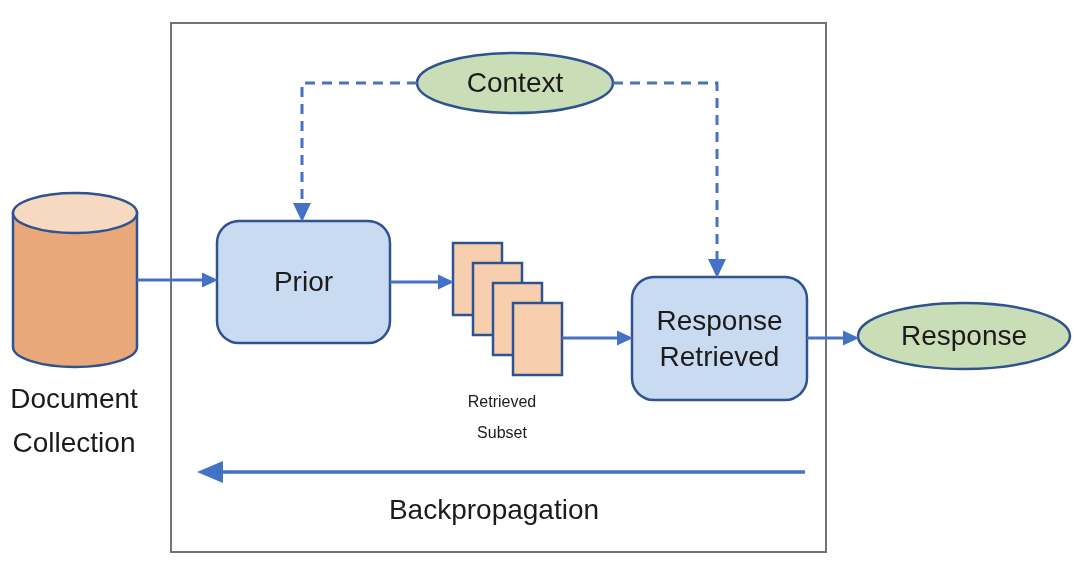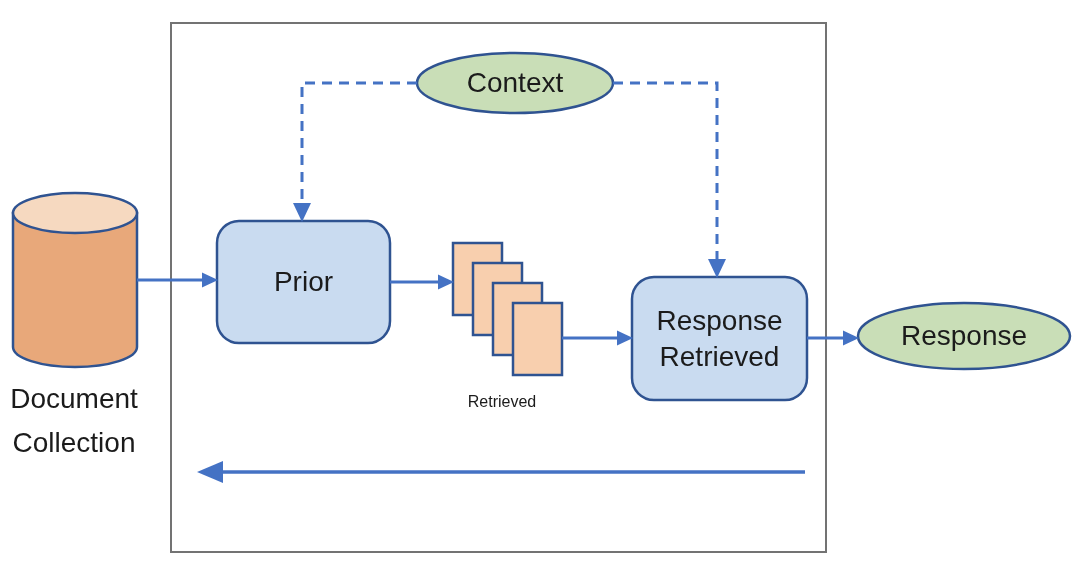--- a/index.html
+++ b/index.html
@@ -110,16 +110,20 @@
   <div class="label flexbox" style="left:417px; top:53px; width:196px; height:60px;">
     <div class="ln">Context</div>
   </div>
 
   <div class="label flexbox" style="left:858px; top:303px; width:212px; height:66px;">
     <div class="ln">Response</div>
   </div>
 
   <div class="label" style="left:427px; top:386px; width:150px; font-size:16px; line-height:31px;">
     <div class="ln">Retrieved</div>
+    <div class="ln">Subset</div>
   </div>
 
+  <div class="label" style="left:344px; top:495px; width:300px; line-height:30px;">
+    <div class="ln">Backpropagation</div>
+  </div>
 
 </div>
 
 </body></html>

